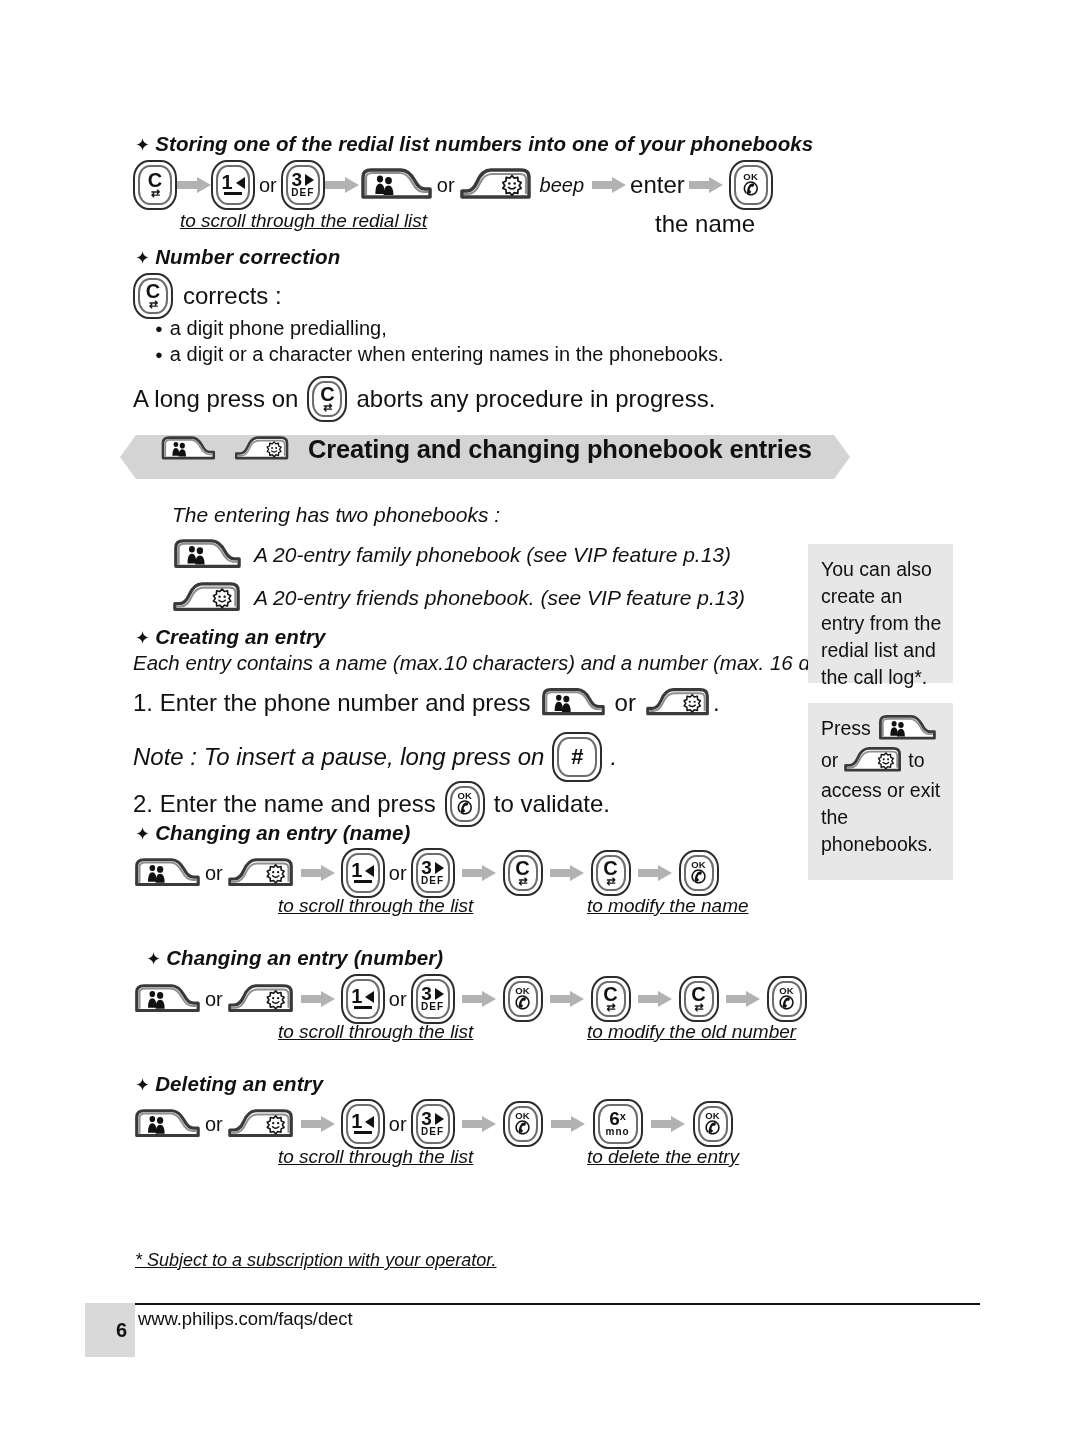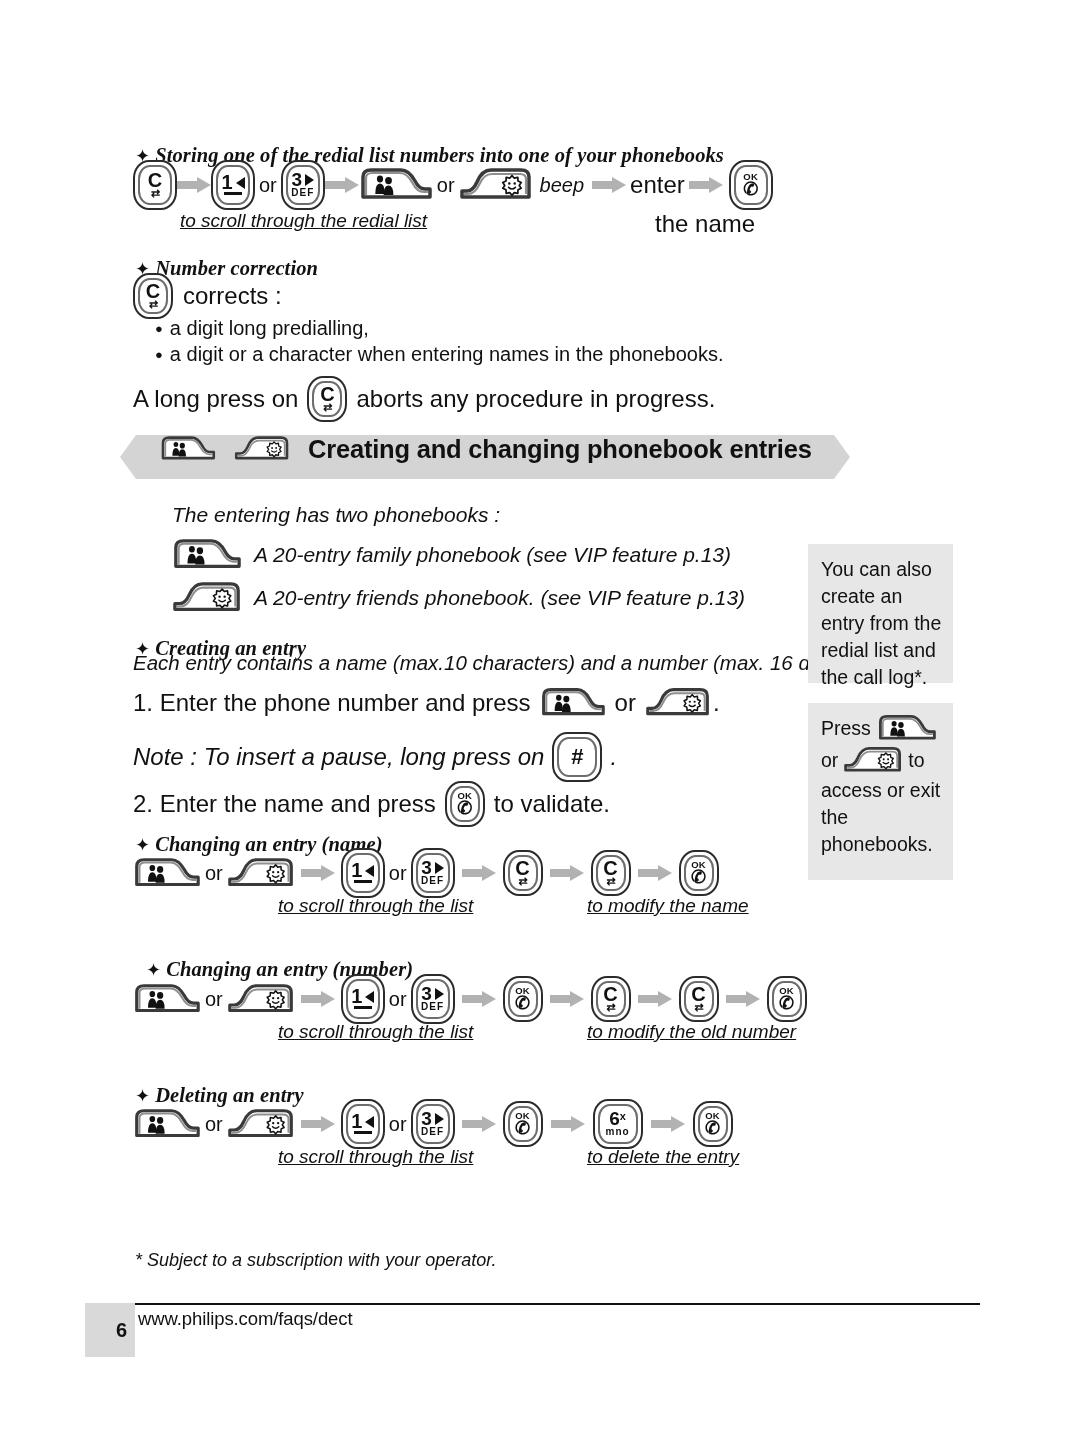--- a/index.html
+++ b/index.html
@@ -8,25 +8,24 @@
     background:#ffffff;
     font-family:"Liberation Sans", sans-serif;
     color:#111;
     position:relative;
     overflow:hidden;
   }
   .page{position:absolute;inset:0;}
 
   
   .h-bullet{
-    font-family:Liberation Serif, serif;
+    font-family:Liberation Sans, sans-serif;
     font-weight:bold;font-style:italic;
     font-size:20.5px;letter-spacing:.1px;
     white-space:nowrap;
-    margin-top:12px;
   }
   .h-bullet .dia{font-style:normal;font-weight:normal;font-size:18px;margin-right:5px;}
   .body-t{font-size:20px;font-family:"Liberation Sans",sans-serif;}
   .ital{font-style:italic;}
 
   
   .abs{position:absolute;}
 
   
   
@@ -227,21 +226,21 @@
     <span class="key small">
       <span class="glyph glyph-c">
         <span class="cc">C</span>
         <span class="arr">⇄</span>
       </span>
     </span>
     <span class="plain-lbl" style="margin-left:10px;">corrects :</span>
   </div>
 
   <div class="bulleted" style="left:155px;top:317px;">
-    <span class="dot">●</span><span>a digit long predialling,</span>
+    <span class="dot">●</span><span>a digit phone predialling,</span>
   </div>
   <div class="bulleted" style="left:155px;top:343px;">
     <span class="dot">●</span><span>a digit or a character when entering names in the phonebooks.</span>
   </div>
 
   <div class="flowrow" style="left:133px;top:376px;">
     <span class="plain-lbl">A long press on</span>
     <span class="key small" style="margin:0 9px;">
       <span class="glyph glyph-c">
         <span class="cc">C</span>
@@ -692,21 +691,21 @@
             <circle cx="12.7" cy="8.6" r="1.25" fill="#111"></circle>
             <path d="M6.6 12.4 Q10 15.6 13.4 12.4" fill="none" stroke="#111" stroke-width="1.6" stroke-linecap="round"></path>
           </g>
         </svg>
       </span>
       <span>to</span>
     </div>
     <div>access or exit the phonebooks.</div>
   </div>
 
-  <div class="footnote" style="left:135px;top:1250px;">* Subject to a subscription with your operator.</div>
+  <div class="footnote" style="left:135px;top:1250px;text-decoration:underline;">* Subject to a subscription with your operator.</div>
 
   <div class="footline" style="left:85px;top:1303px;width:895px;height:2px;"></div>
   <div class="pagenum-box" style="left:85px;top:1303px;width:50px;height:54px;">
     <span>6</span>
   </div>
   <div class="footer-url" style="left:138px;top:1308px;">www.philips.com/faqs/dect</div>
 
 </div>
 
 </body></html>

